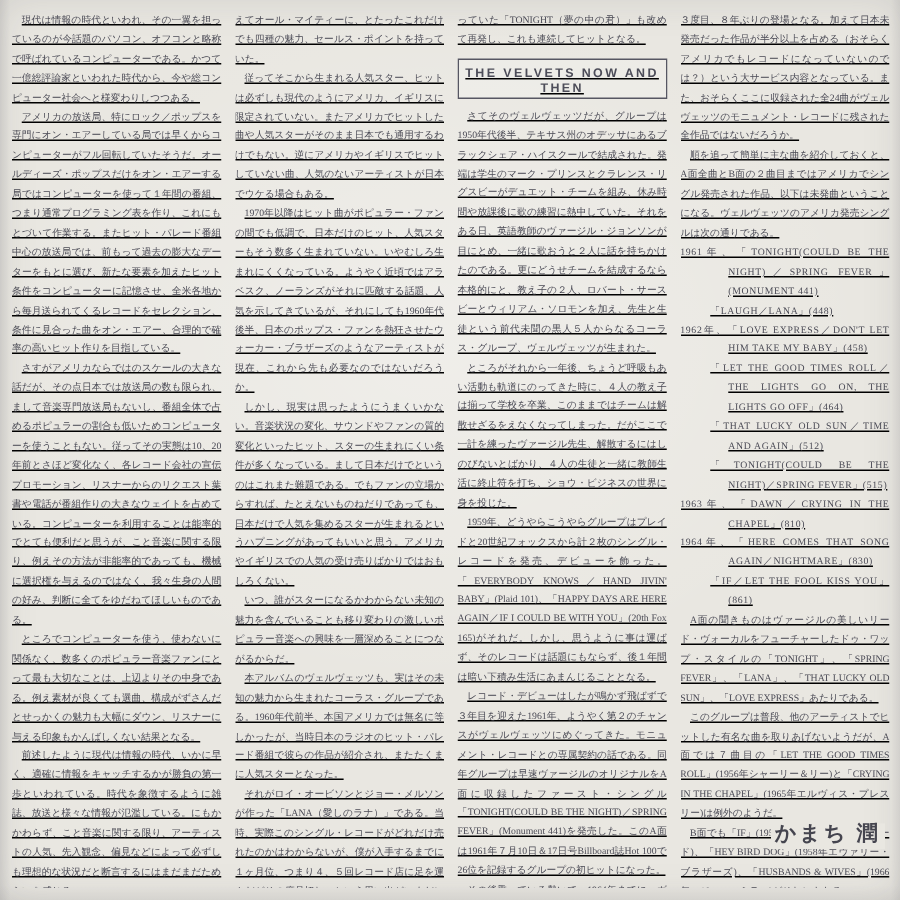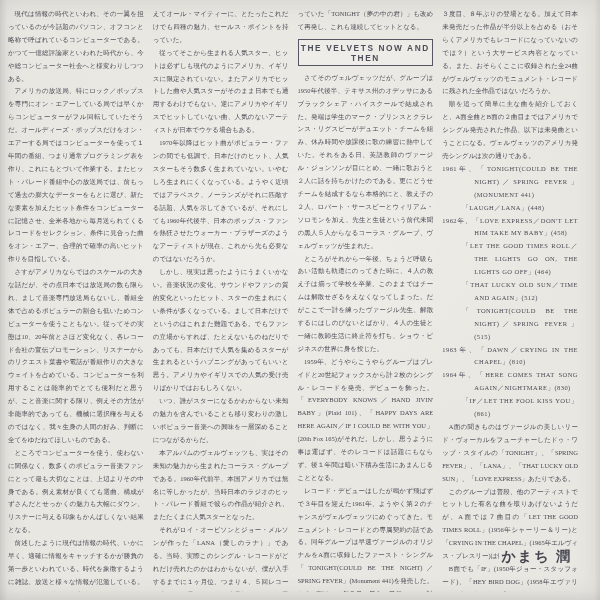--- a/index.html
+++ b/index.html
@@ -4,29 +4,29 @@
 <style>
   html,body{margin:0;padding:0;}
   body{
     width:600px;height:600px;overflow:hidden;
     background:#dcdad4;
     font-family:"Liberation Serif","DejaVu Serif",serif;
   }
   .paper{
     position:relative;box-sizing:border-box;
     width:600px;height:600px;
-    padding:8px 22px 8px 8px;
+    padding:8px 7px 8px 8px;
     background:#e9e7e1;
     background-image:
       radial-gradient(ellipse 70% 55% at 48% 38%, rgba(255,255,255,.30), rgba(255,255,255,0) 70%),
       linear-gradient(90deg, rgba(60,60,70,.10) 0px, rgba(60,60,70,0) 7px),
       linear-gradient(270deg, rgba(60,60,70,.07) 0px, rgba(60,60,70,0) 6px),
       linear-gradient(0deg, rgba(60,60,70,.05) 0px, rgba(60,60,70,0) 10px);
     box-shadow:inset 0 0 26px rgba(70,70,80,.14);
-    display:flex;gap:9px;
+    display:flex;gap:9px;text-decoration:underline;
   }
   .col{
     flex:1 1 0;min-width:0;overflow:hidden;position:relative;
     color:#4a4a55;
     font-size:6.5px;line-height:12.9px;
     text-align:justify;
   }
   .col p{margin:0;}
   p.ind{text-indent:1em;}
   p.noind{text-indent:0;}

